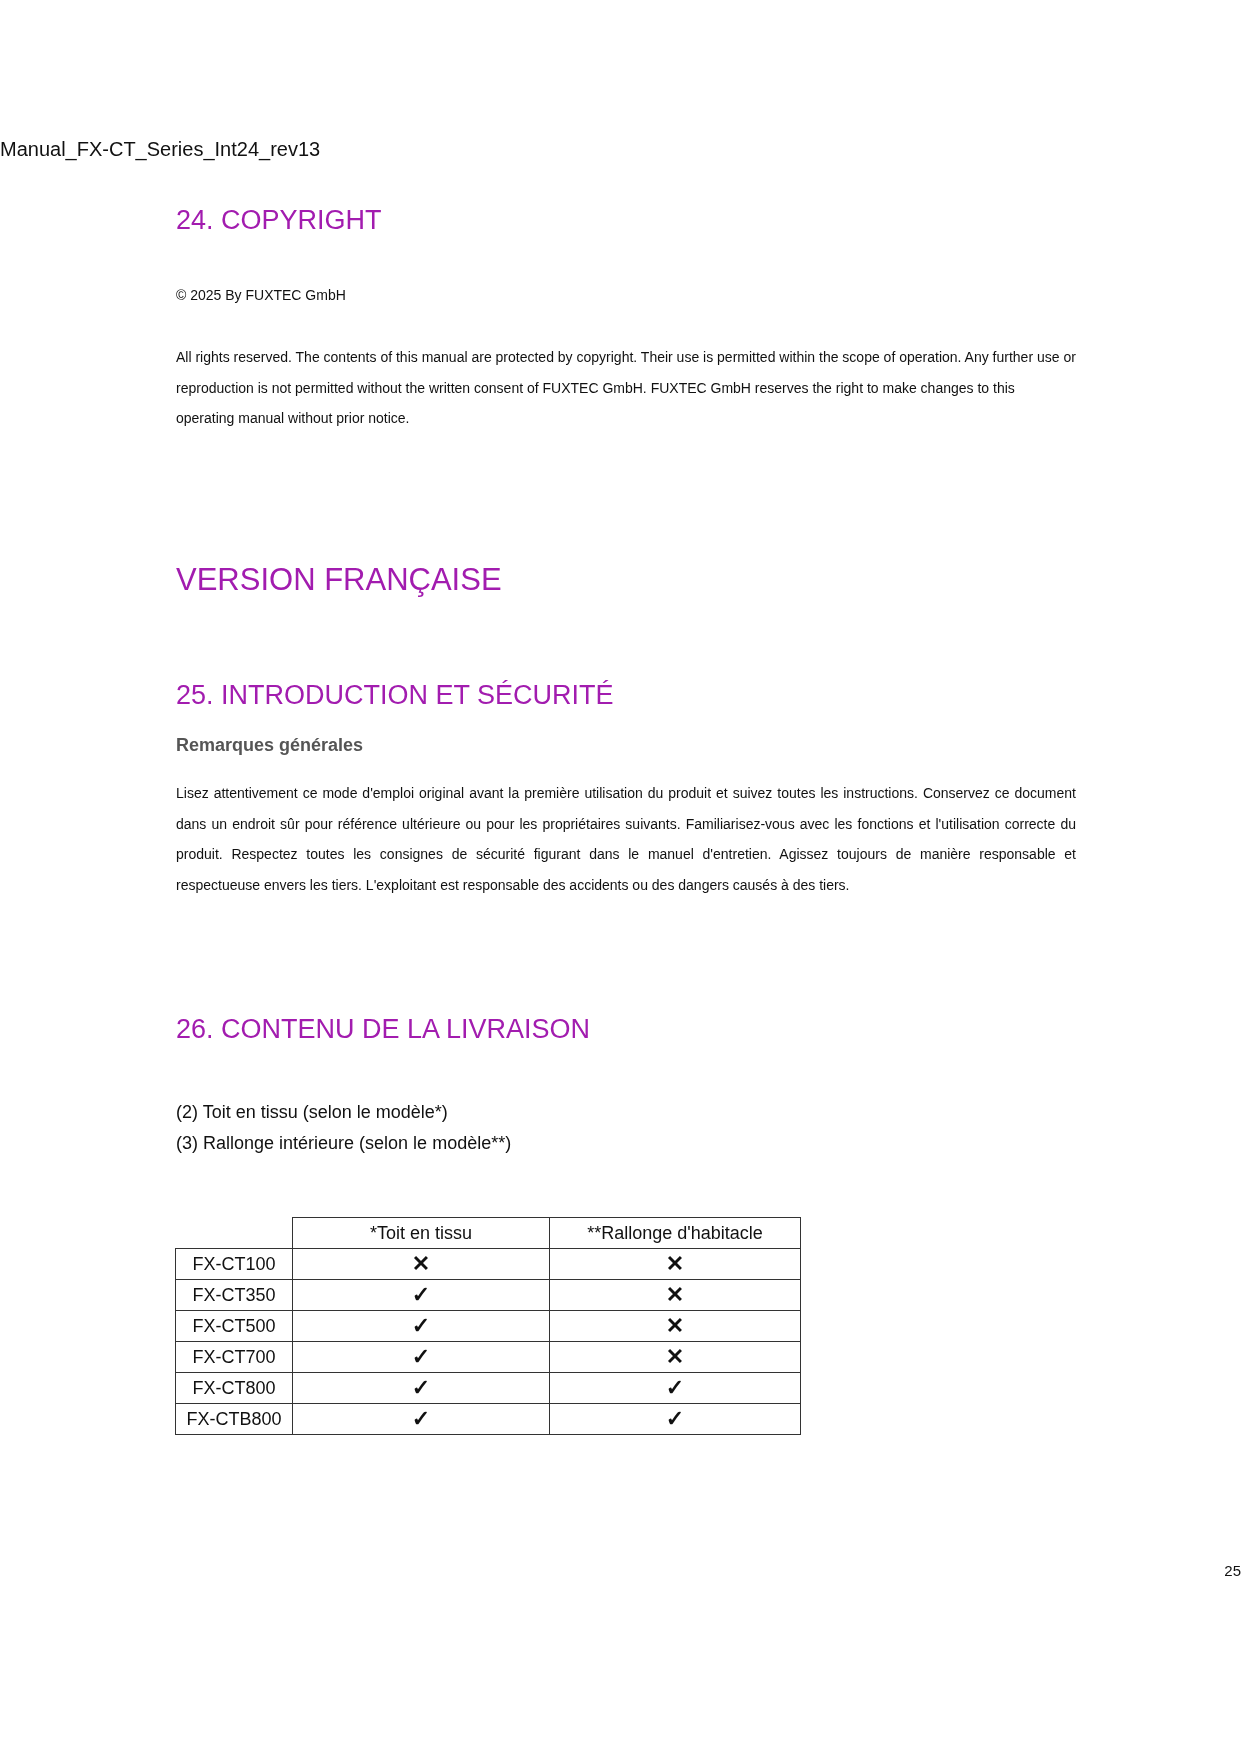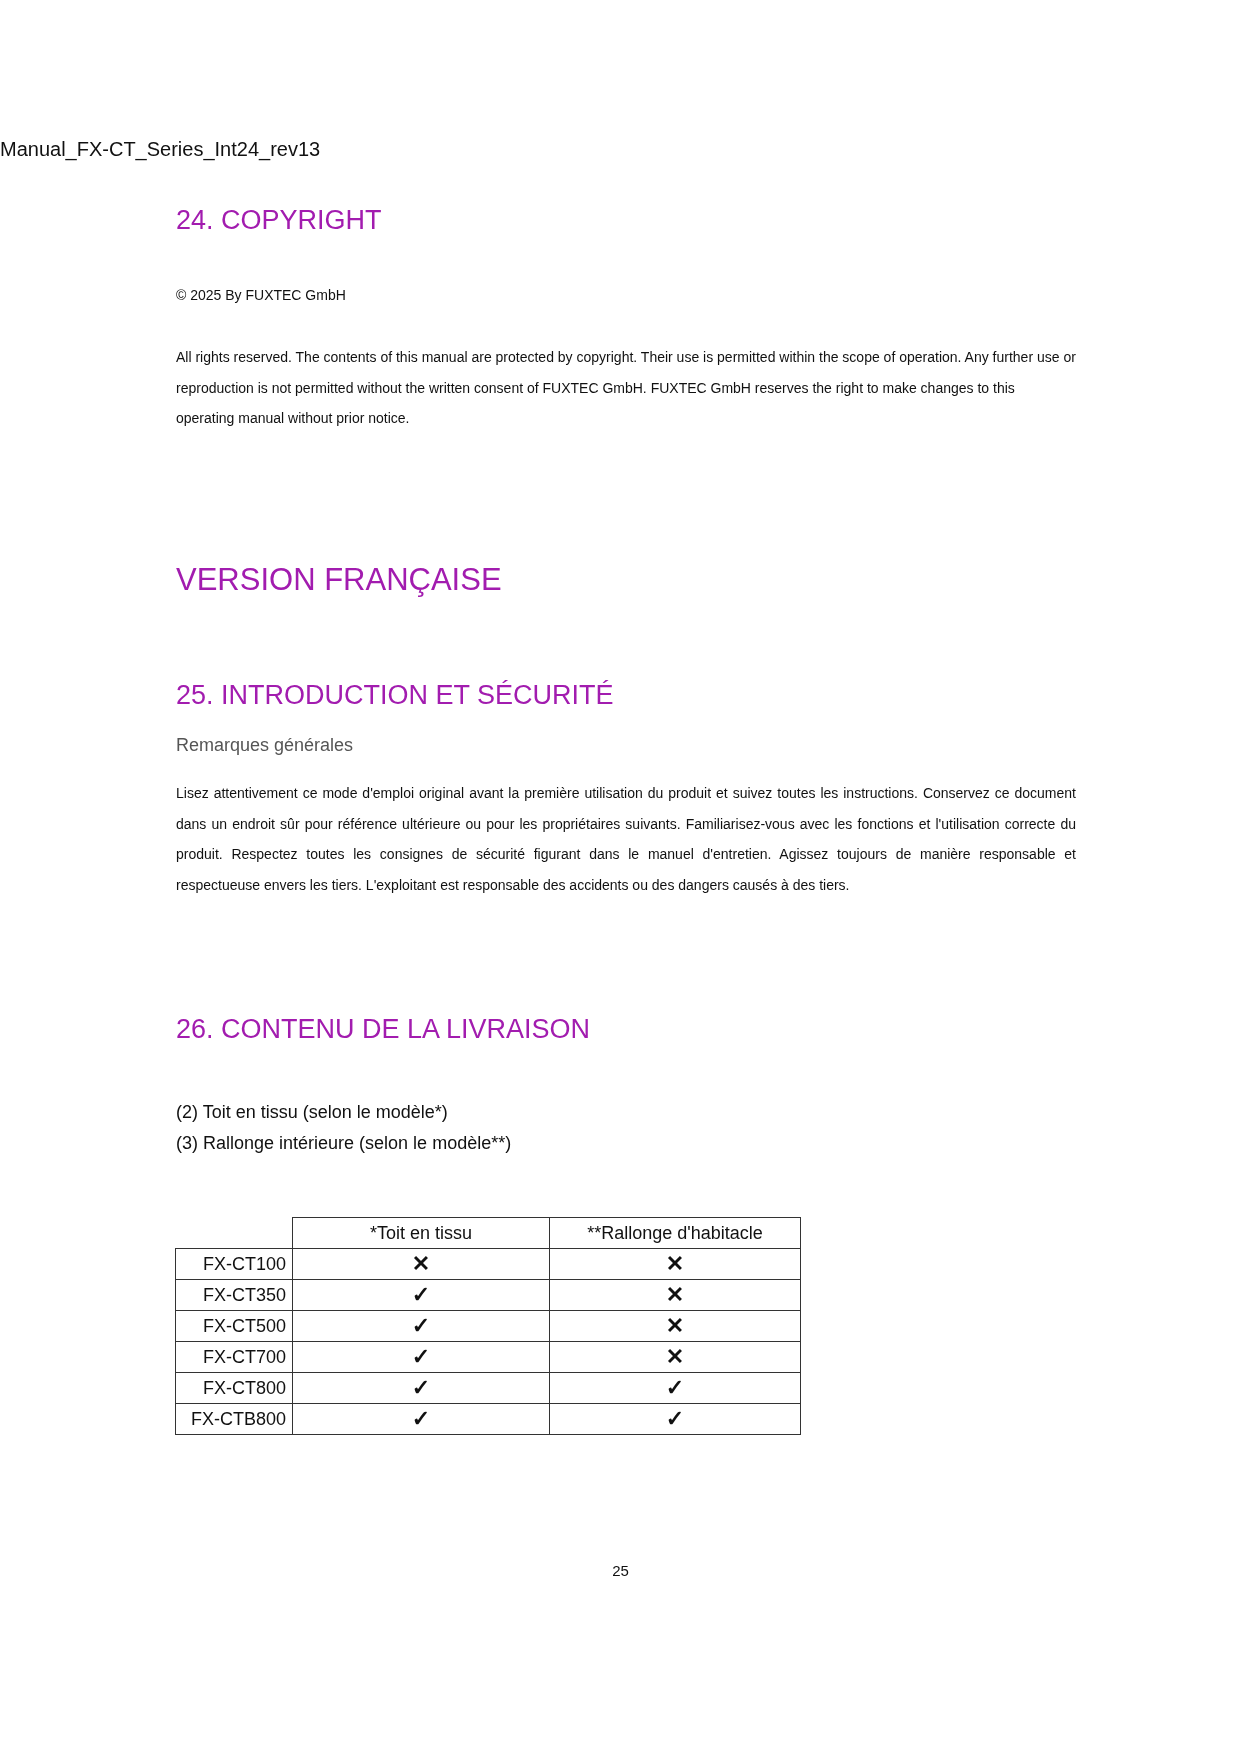--- a/index.html
+++ b/index.html
@@ -4,30 +4,30 @@
 <style>
   html, body { margin: 0; padding: 0; background: #ffffff; }
   body { width: 1241px; height: 1754px; position: relative; font-family: "Liberation Sans", sans-serif; color: #111; }
   .page { position: absolute; left: 0; top: 0; width: 1241px; height: 1754px; }
   .header { position: absolute; top: 138px; left: 0; width: 1241px; font-size: 20px; color: #111; }
   .h1 { position: absolute; left: 176px; color: #a21caf; font-weight: normal; margin: 0; }
   .h-sec { font-size: 27px; }
   .h-big { font-size: 31px; }
   .para { position: absolute; left: 176px; width: 900px; font-size: 14px; line-height: 30.5px; margin: 0; }
   .justify { text-align: justify; }
-  .subhead { position: absolute; left: 176px; top: 735px; font-size: 18px; font-weight: normal; color: #555; margin: 0; }
+  .subhead { position: absolute; left: 176px; top: 735px; font-size: 18px; font-weight: bold; color: #555; margin: 0; }
   .list { position: absolute; left: 176px; top: 1097px; font-size: 18px; line-height: 30.5px; margin: 0; padding: 0; list-style: none; }
   table.delivery { position: absolute; left: 175px; top: 1217px; border-collapse: collapse; font-size: 18px; }
   table.delivery td, table.delivery th { border: 1.5px solid #333; height: 30px; padding: 0 6px; font-weight: normal; }
   table.delivery th.blank { border-top: none; border-left: none; }
-  .c0 { width: 104px; text-align: right; margin-top: 36px; }
+  .c0 { width: 104px; text-align: center; margin-top: 36px; }
   .c1 { width: 244px; text-align: center; }
   .c2 { width: 238px; text-align: center; }
   .mark { font-size: 22px; font-weight: bold; line-height: 1; }
-  .pagenum { position: absolute; top: 1562px; left: 0; width: 1241px; text-align: center; font-size: 15px; }
+  .pagenum { position: absolute; top: 1562px; left: 0; width: 1241px; text-align: right; font-size: 15px; }
 </style>
 </head>
 <body>
 
 <div class="page">
 
   <div class="header">Manual_FX-CT_Series_Int24_rev13</div>
 
   <h2 class="h1 h-sec" style="top:205px;">24. COPYRIGHT</h2>
   <p class="para" style="top:280px;">© 2025 By FUXTEC GmbH</p>

